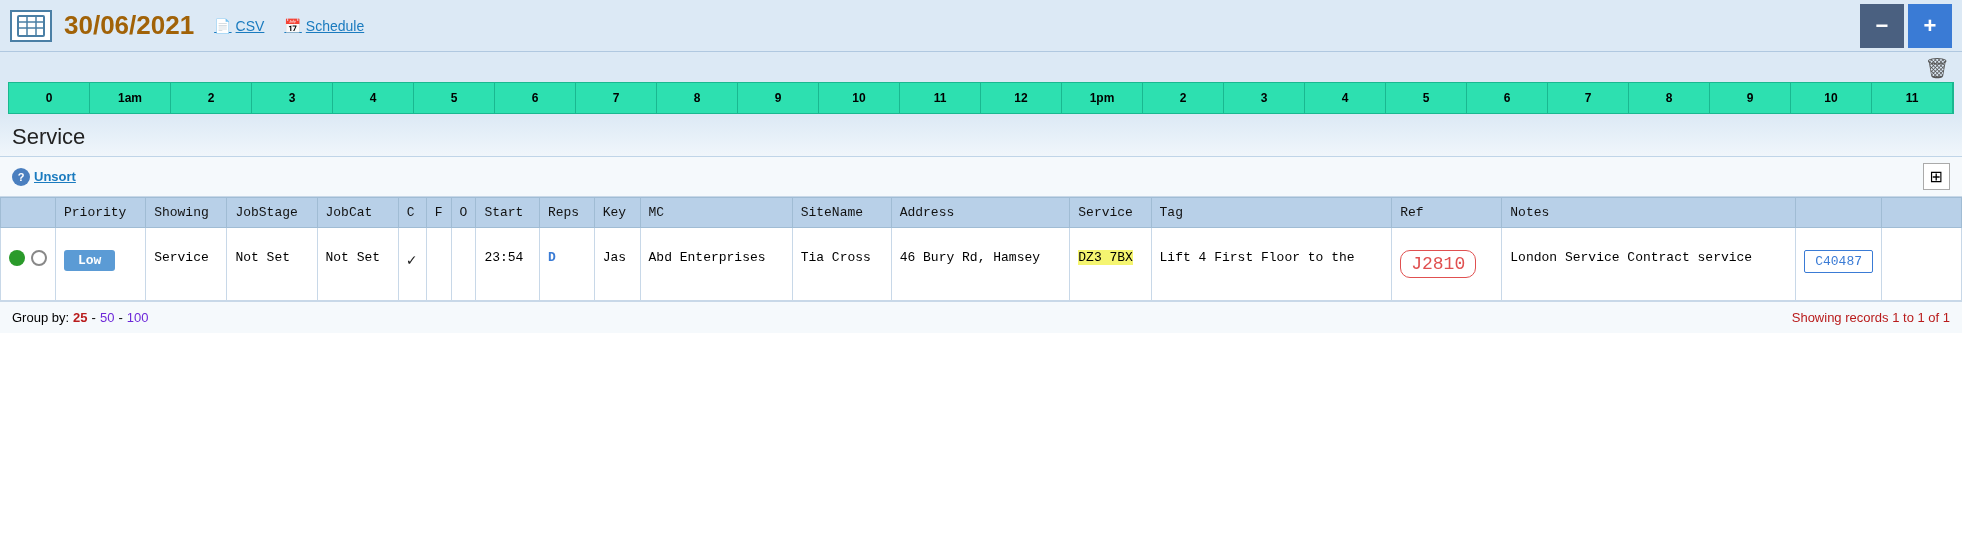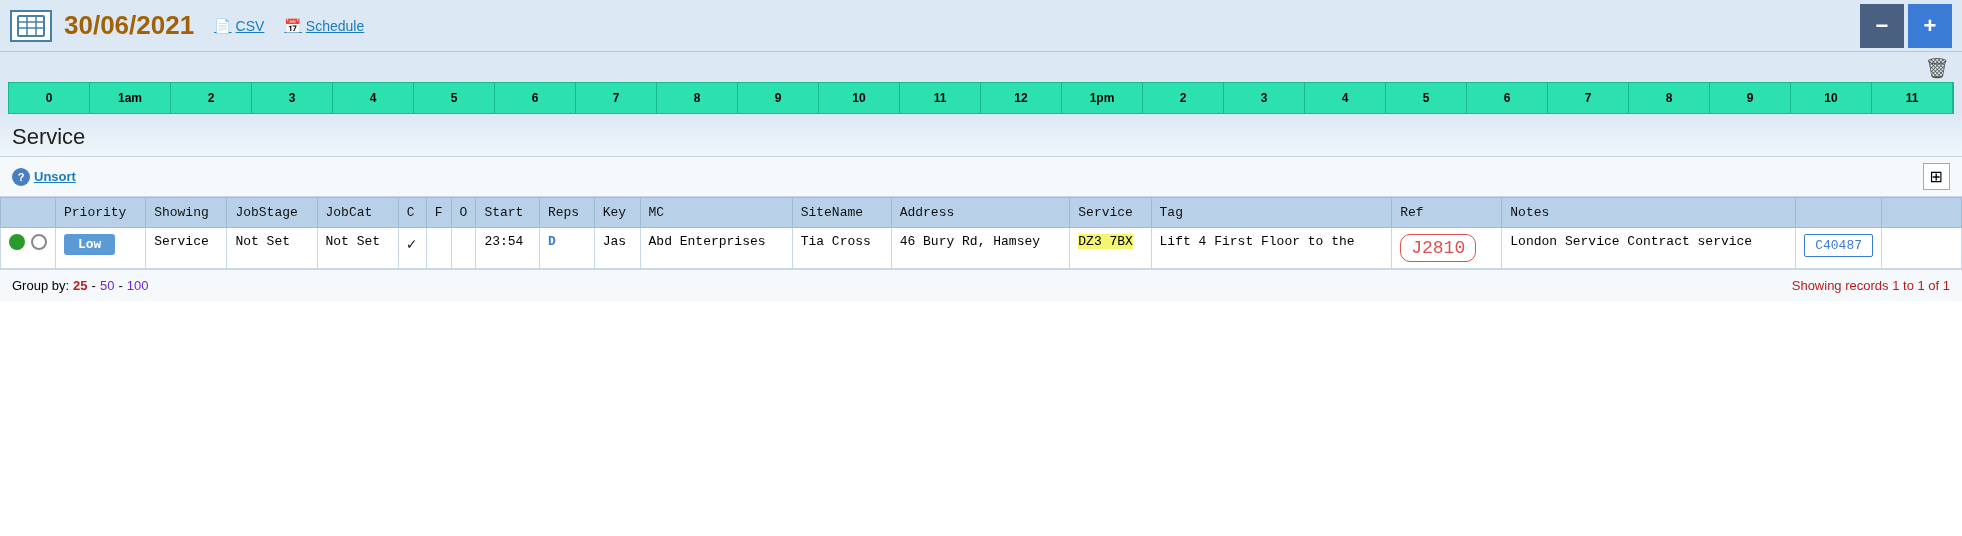--- a/index.html
+++ b/index.html
@@ -169,21 +169,21 @@
       white-space: nowrap;
       color: #111;
     }
     tbody tr {
       background: #fff;
     }
     tbody tr:nth-child(even) {
       background: #f0f6fb;
     }
     tbody td {
-      padding: 6px 8px;
+      padding: 22px 8px;
       border: 1px solid #c8d8e8;
       vertical-align: top;
       margin-top: 37px;
     }
     .priority-badge {
       display: inline-block;
       padding: 3px 14px;
       border-radius: 3px;
       font-size: 13px;
       font-weight: bold;

